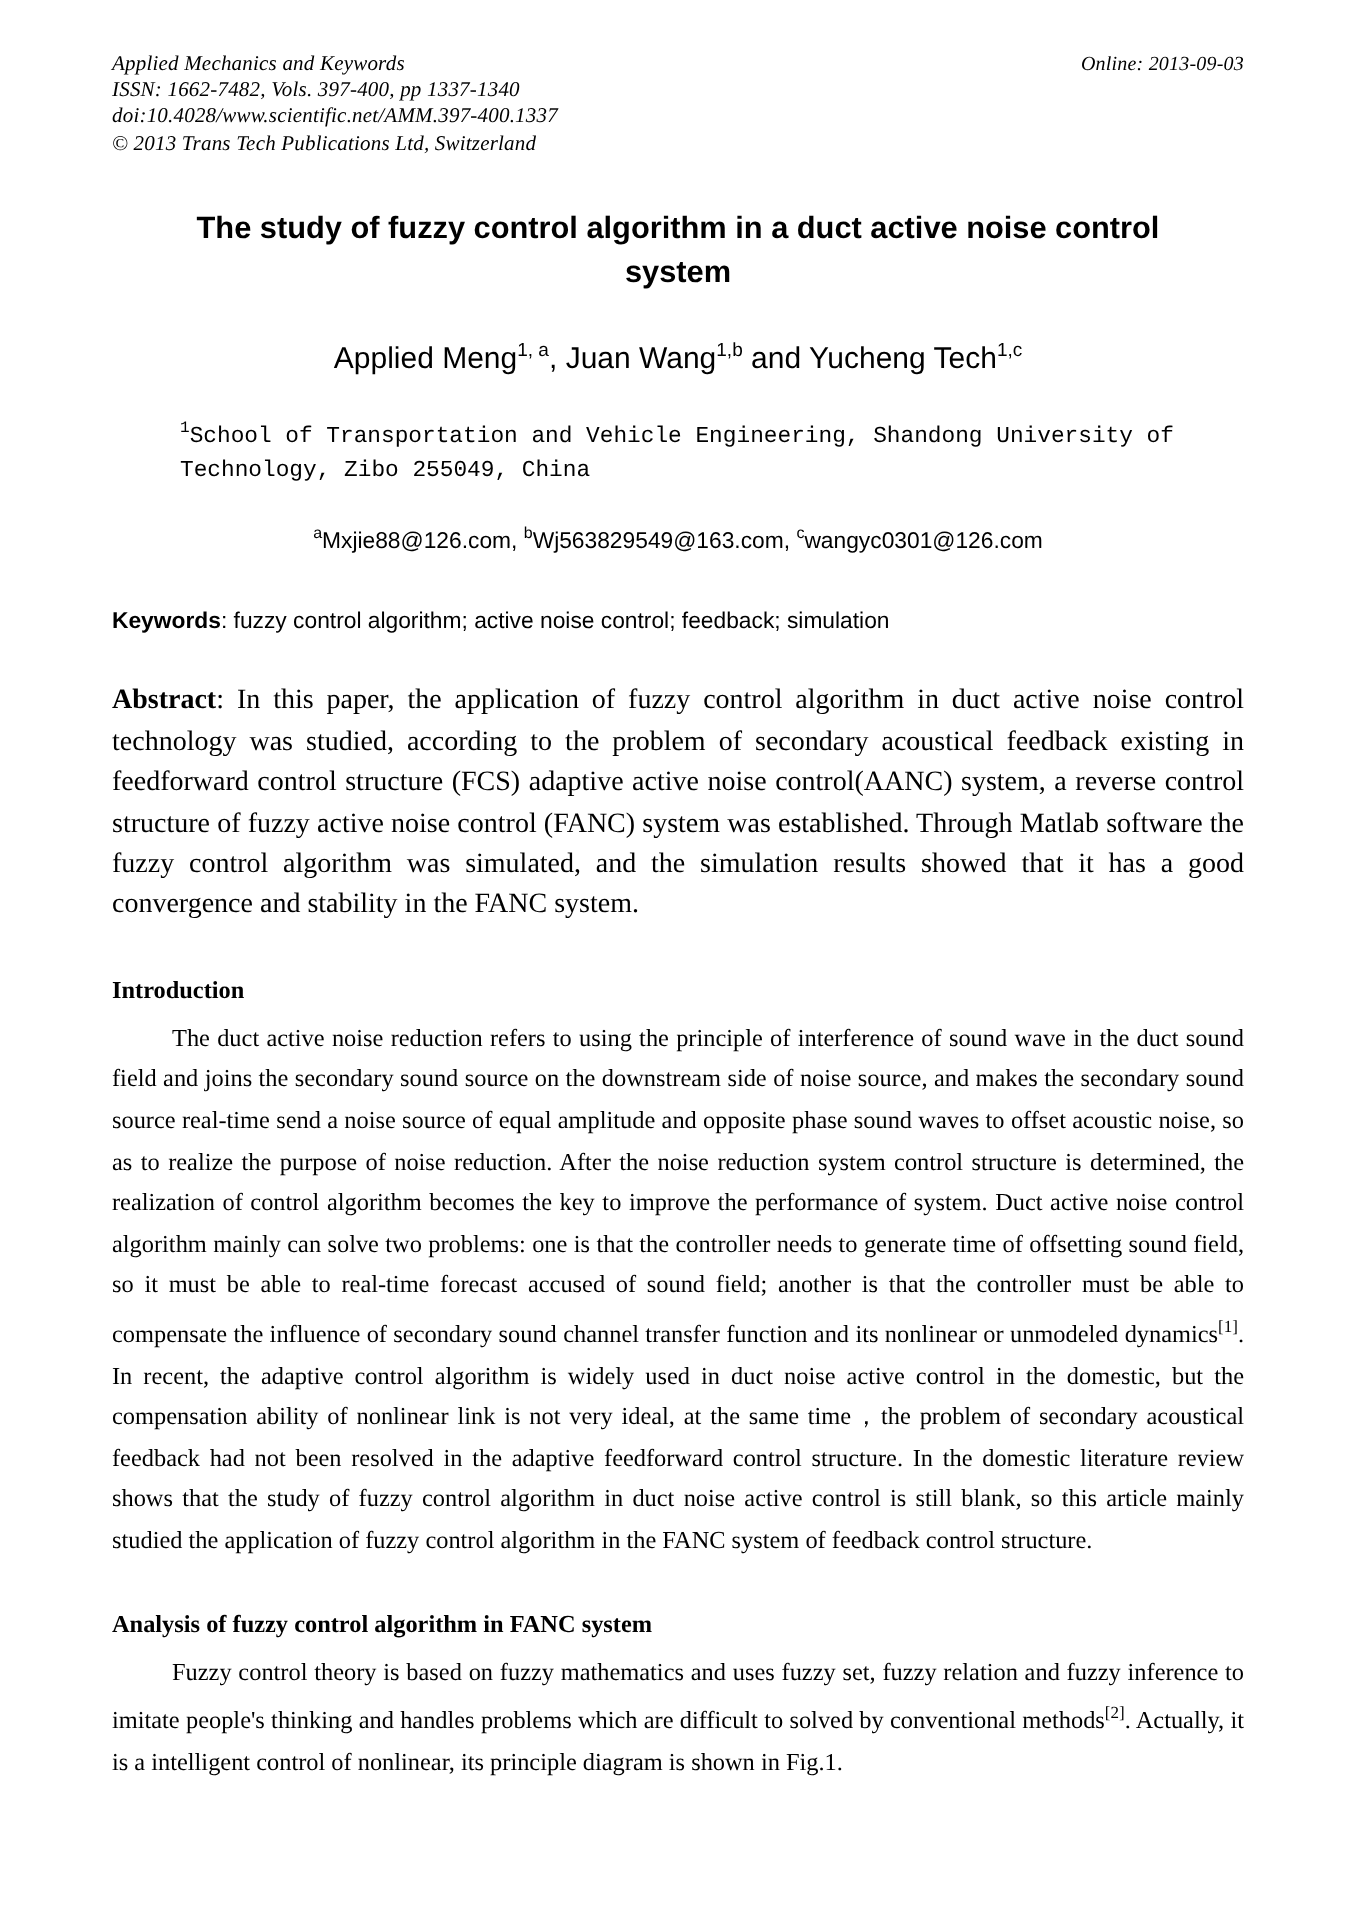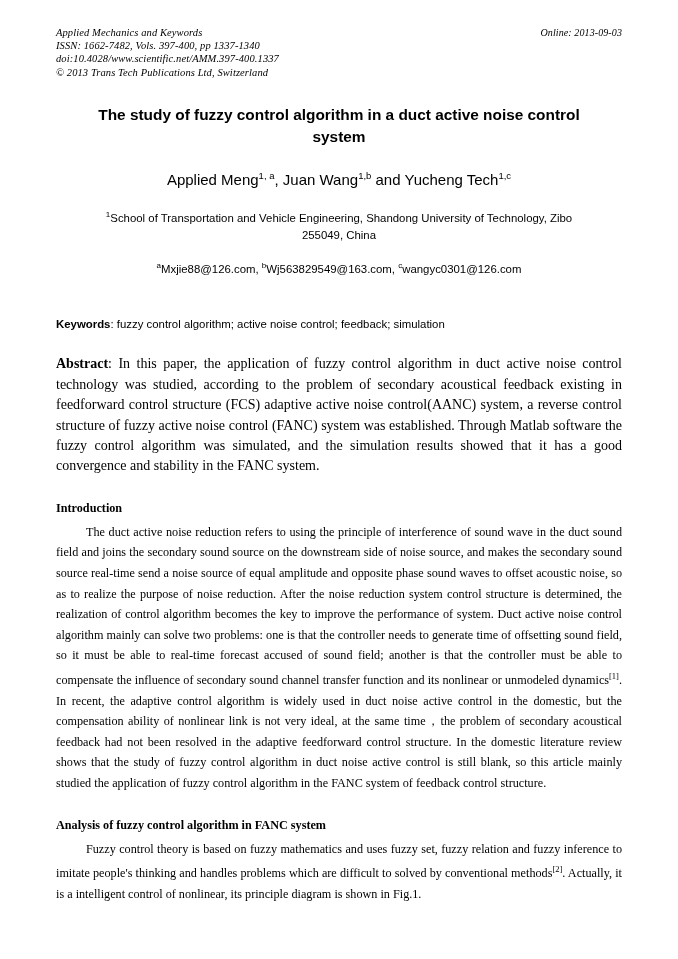--- a/index.html
+++ b/index.html
@@ -55,40 +55,39 @@
     margin-top: 18px;
     text-align: center;
     font-family: "Liberation Sans", sans-serif;
     font-size: 15px;
     line-height: 20px;
   }
   .authors sup { font-size: 9.5px; }
 
   .affiliation {
     margin-top: 16px;
-    text-align: center;
-    font-family: Liberation Sans, sans-serif;
+    font-family: Liberation Mono, monospace;
     font-size: 11.4px;
     line-height: 17px;
     padding: 0 34px;
   }
   .affiliation sup { font-size: 8px; }
 
   .emails {
     margin-top: 14px;
     text-align: center;
     font-family: "Liberation Sans", sans-serif;
     font-size: 11.4px;
     line-height: 16px;
   }
   .emails sup { font-size: 8px; }
 
   
   .keywords {
-    margin-top: 40px;
+    margin-top: 25px;
     font-family: "Liberation Sans", sans-serif;
     font-size: 11.4px;
     line-height: 16px;
   }
   .keywords b { font-weight: bold; }
 
   
   .abstract {
     margin-top: 22px;
     font-size: 14px;

